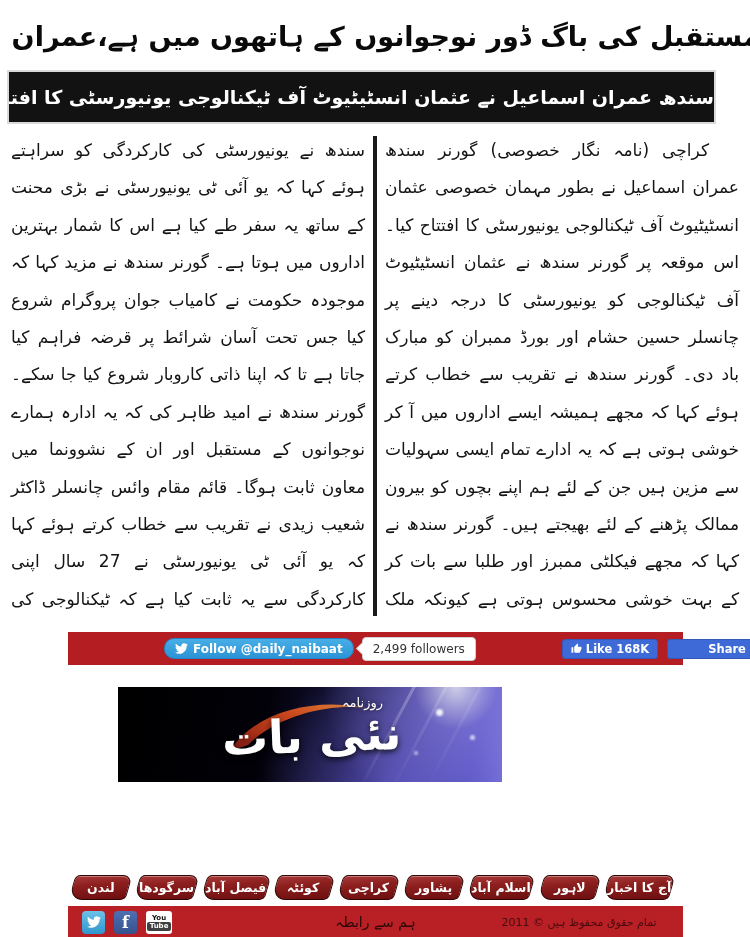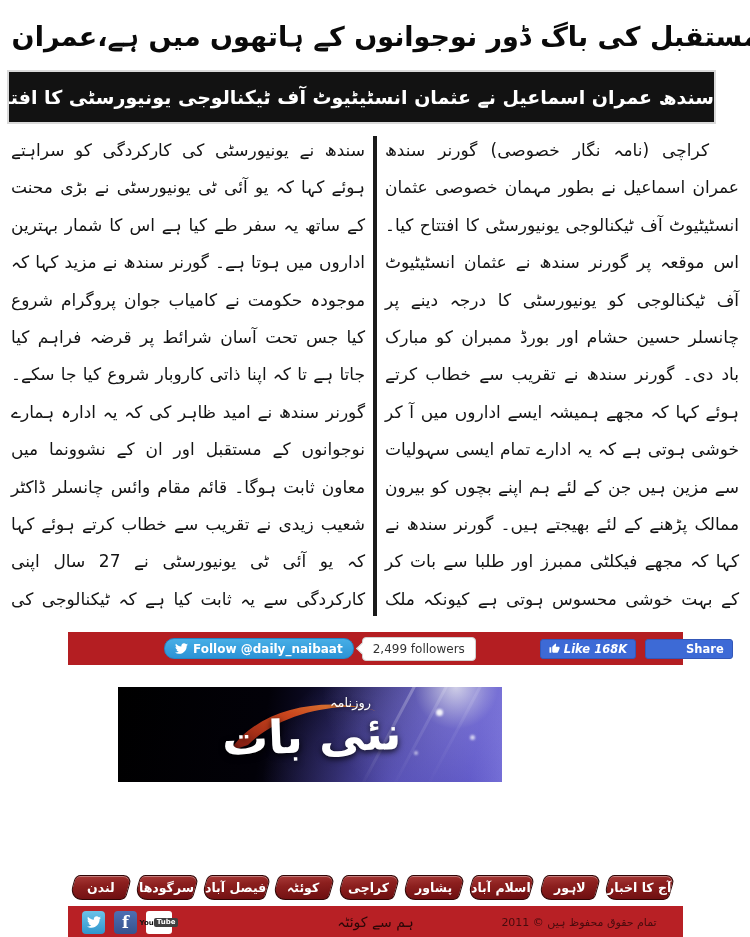--- a/index.html
+++ b/index.html
@@ -49,21 +49,21 @@
   .followers-box {
     position: relative; margin-left: 8px; height: 24px; padding: 0 10px;
     background: #fff; border: 1px solid #d0d0d0; border-radius: 4px;
     display: flex; align-items: center; font-size: 12px; color: #333; white-space: nowrap;
   }
   .followers-box::before {
     content: ""; position: absolute; left: -5px; top: 6px;
     width: 8px; height: 8px; background: #fff; border-left: 1px solid #d0d0d0;
     border-bottom: 1px solid #d0d0d0; transform: rotate(45deg);
   }
-  .fb-like { margin-left: 64px; font-style: italic; }
+  .fb-like { margin-left: 86px; }
   .fb-btn {
     height: 20px; padding: 0 8px; border-radius: 3px;
     background: #3d6ad6; border: 1px solid #3458b8;
     display: flex; align-items: center; gap: 4px; cursor: pointer;
     color: #fff; font-size: 11.5px; font-weight: bold; white-space: nowrap;
   }
   .fb-share { margin-left: 9px; padding-left: 40px; }
 
   
   .banner {
@@ -77,21 +77,21 @@
   .banner .ray {
     position: absolute; background: linear-gradient(rgba(255,255,255,0.28), rgba(255,255,255,0));
     width: 3px; height: 120px; top: -10px; transform: rotate(28deg); border-radius: 2px;
   }
   .ray1 { left: 268px; } .ray2 { left: 300px; opacity:.6;} .ray3 { left: 334px; opacity:.4;}
   .banner .dot { position: absolute; border-radius: 50%; background: #fff; filter: blur(1px); }
   .dot1 { width: 7px; height: 7px; left: 318px; top: 22px; opacity: .9; }
   .dot2 { width: 5px; height: 5px; left: 352px; top: 48px; opacity: .7; }
   .dot3 { width: 4px; height: 4px; left: 296px; top: 64px; opacity: .6; }
   .banner-daily {
-    position: absolute; left: 212px; top: 8px; color: #fff; font-size: 13px;
+    position: absolute; left: 224px; top: 8px; color: #fff; font-size: 13px;
     direction: rtl; text-shadow: 0 0 4px rgba(0,0,0,.8);
   }
   .banner-logo {
     position: absolute; left: 104px; top: 22px; color: #fff; font-size: 46px; font-weight: bold;
     direction: rtl; transform: rotate(-2deg); letter-spacing: 2px;
     text-shadow: 0 2px 6px rgba(0,0,0,.85);
   }
   .banner-swoosh { position: absolute; left: 0; top: 0; }
 
   
@@ -117,21 +117,21 @@
     display: flex; align-items: center; justify-content: space-between;
     padding: 0 14px;
   }
   .footer-icons { display: flex; align-items: center; gap: 9px; width: 180px; }
   .icon-sq {
     width: 23px; height: 23px; border-radius: 4px; display: flex;
     align-items: center; justify-content: center; cursor: pointer;
   }
   .icon-tw { background: linear-gradient(#6cc2e8, #2f96cd); }
   .icon-fb { background: linear-gradient(#4e6fb3, #36528e); color: #fff; font-weight: bold; font-size: 16px; font-family: "DejaVu Serif", serif; }
-  .icon-yt { width: 26px; height: 23px; border-radius: 3px; background: #fff; flex-direction: row; gap: 0; padding-top: 1px; }
+  .icon-yt { width: 26px; height: 23px; border-radius: 3px; background: #fff; flex-direction: column; gap: 0; padding-top: 1px; }
   .yt-you { color: #111; font-size: 7px; font-weight: bold; line-height: 8px; }
   .yt-tube { background: #404040; color: #fff; font-size: 7px; font-weight: bold; line-height: 9px; border-radius: 2px; padding: 0 3px; }
   .footer-contact { color: #2b0707; font-size: 14px; direction: rtl; cursor: pointer; }
   .footer-copy { color: #470b0d; font-size: 11px; direction: rtl; width: 180px; text-align: center; }
 </style>
 </head>
 <body>
 
 <div class="headline" dir="rtl">ملک کے مستقبل کی باگ ڈور نوجوانوں کے ہاتھوں میں ہے،عمران اسماعیل</div>
 
@@ -221,15 +221,15 @@
         </svg>
     </div>
     <div class="icon-sq icon-fb">
       <span>f</span>
     </div>
     <div class="icon-sq icon-yt">
       <span class="yt-you">You</span>
       <span class="yt-tube">Tube</span>
     </div>
   </div>
-  <div class="footer-contact">ہم سے کوئٹہ</div>
+  <div class="footer-contact">ہم سے رابطہ</div>
   <div class="footer-copy">تمام حقوق محفوظ ہیں © 2011</div>
 </div>
 
 </body></html>

